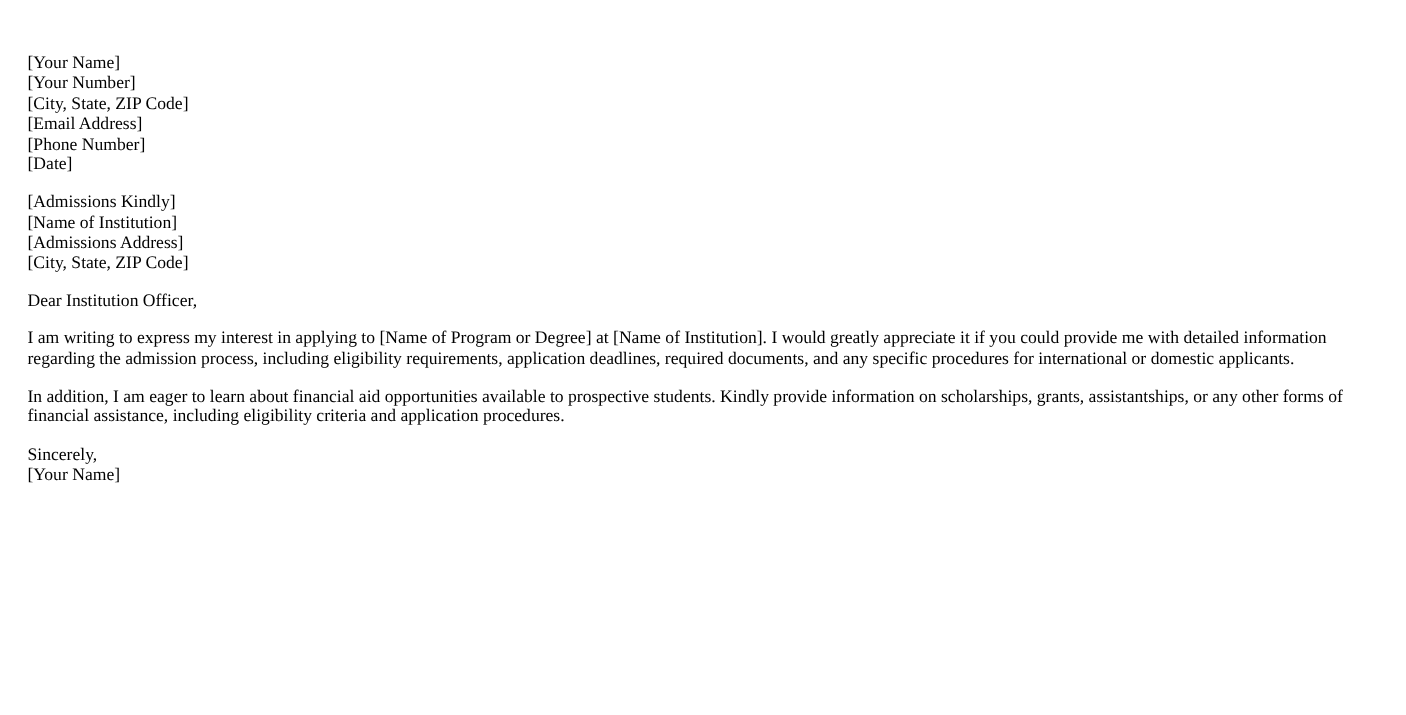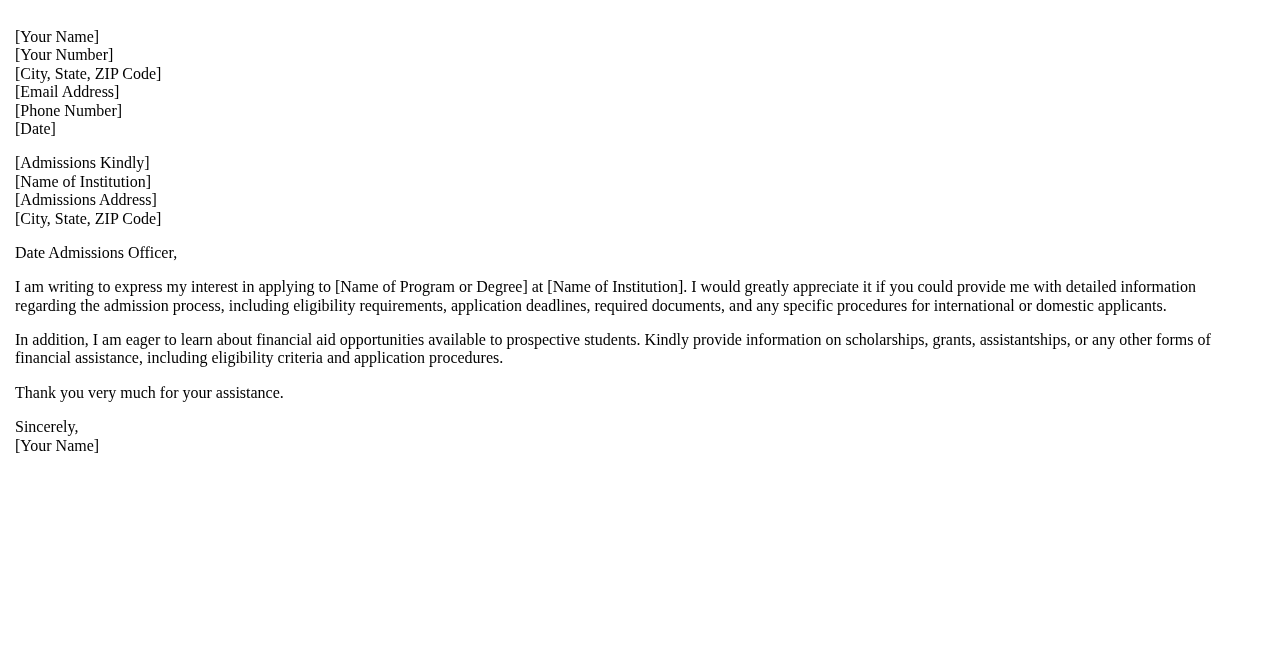--- a/index.html
+++ b/index.html
@@ -10,21 +10,22 @@
     body {
       width: 1278px;
       min-height: 650px;
       box-sizing: border-box;
       font-family: "Liberation Serif", serif;
       font-size: 16px;
       line-height: 1.15;
       color: #000000;
     }
     .letter {
-      padding: 12px 28px 12px 15px;
+      padding: 12px 28px 12px 25px;
+      margin-top: 21px;
     }
     .letter p {
       margin: 16px 0;
     }
     .letter p:first-child {
       margin-top: 16px;
     }
     strong {
       font-weight: normal;
     }
@@ -43,27 +44,26 @@
     <span>[Date]</span>
   </p>
 
   <p>
     <span>[Admissions Kindly]</span><br>
     <span>[Name of Institution]</span><br>
     <span>[Admissions Address]</span><br>
     <span>[City, State, ZIP Code]</span>
   </p>
 
-  <p>Date Admissions Officer,</p>
+  <p>Dear Institution Officer,</p>
 
   <p><span>I am writing to express my interest in applying to </span><strong>[Name of Program or Degree]</strong><span> at </span><strong>[Name of Institution]</strong><span>. I would greatly appreciate it if you could provide me with detailed information regarding the admission process, including eligibility requirements, application deadlines, required documents, and any specific procedures for international or domestic applicants.</span></p>
 
   <p>In addition, I am eager to learn about financial aid opportunities available to prospective students. Kindly provide information on scholarships, grants, assistantships, or any other forms of financial assistance, including eligibility criteria and application procedures.</p>
 
 
-  <p>Thank you very much for your assistance.</p>
 
   <p>
     <span>Sincerely,</span><br>
     <span>[Your Name]</span>
   </p>
 
 </div>
 
 </body></html>

